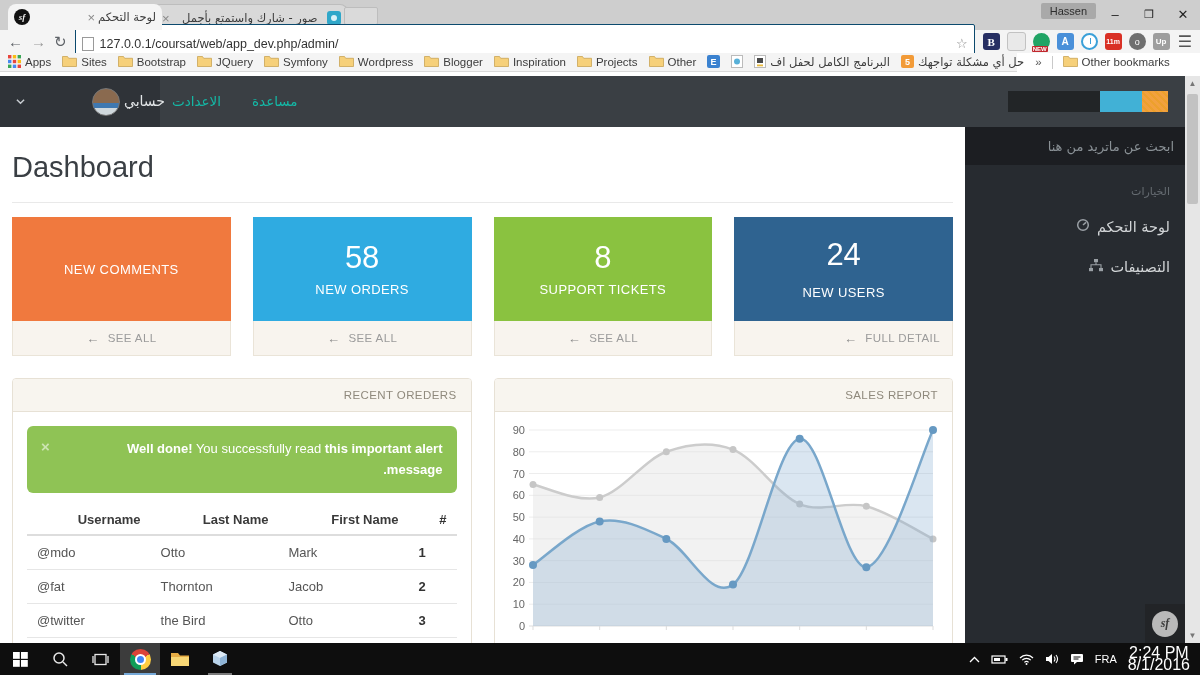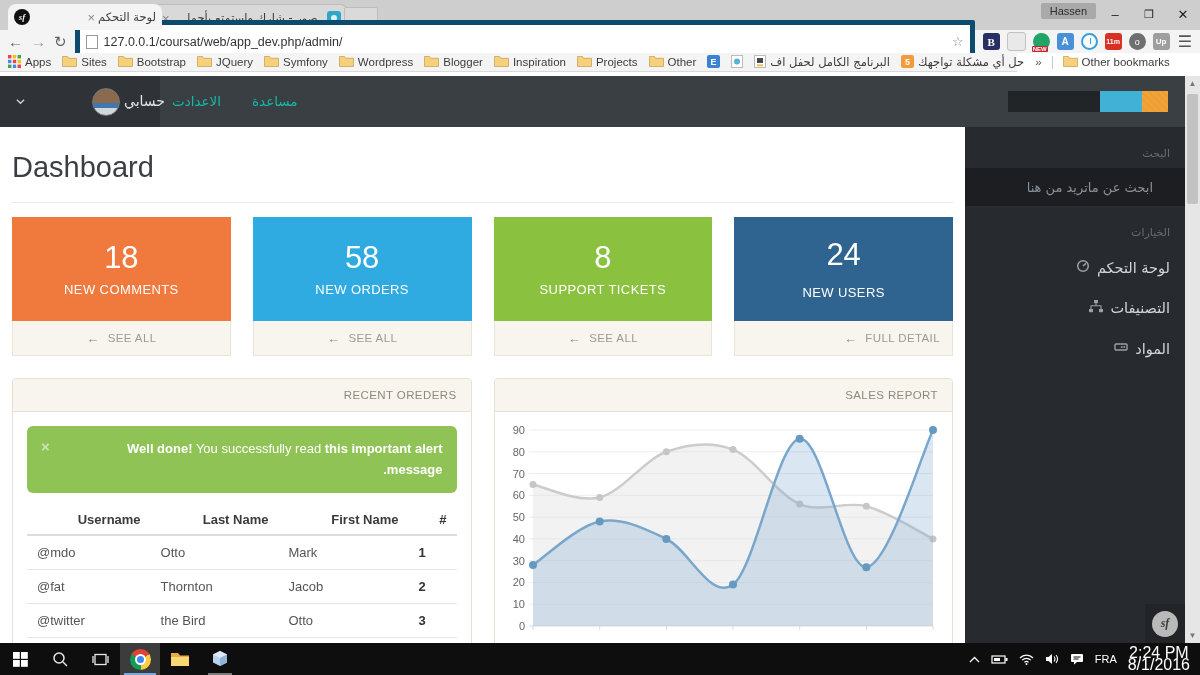--- a/index.html
+++ b/index.html
@@ -20,21 +20,21 @@
   .favicon-photos::after{content:"";position:absolute;left:4px;top:4px;width:6px;height:6px;border-radius:50%;background:#d9f1f7}
   .newtab-stub{position:absolute;left:344px;top:7px;width:32px;height:16px;background:#dadada;border:1px solid #bdbdbd;border-radius:2px}
   .profile-badge{position:absolute;right:104px;top:3px;background:#a9a9a9;color:#2d2d2d;font-size:11px;padding:2px 9px;border-radius:2px}
   .win-controls{position:absolute;right:0;top:0;height:30px;display:flex}
   .win-btn{width:34px;height:28px;display:flex;align-items:center;justify-content:center;color:#222;font-size:13px}
   .win-max{font-size:11px}
 
   .toolbar{position:absolute;top:30px;left:0;width:1200px;height:23px;background:#f4f4f4;display:flex;align-items:center;padding:0 8px;box-sizing:border-box;gap:8px}
   .navglyph{color:#5f6368;font-size:15px;line-height:1}
   .navglyph.fwd{color:#9a9a9a}
-  .urlbox{flex:1;height:18px;background:#fff;border:5px solid #0c4a6e;border-radius:2px;display:flex;align-items:center;padding:8px 6px;gap:6px}
+  .urlbox{flex:1;height:18px;background:#fff;border:1px solid #0c4a6e;border-radius:2px;display:flex;align-items:flex-end;padding:8px 6px;gap:6px}
   .page-ico{width:10px;height:12px;border:1px solid #9a9a9a;background:#fff;position:relative}
   .url-text{font-size:12.5px;color:#333;flex:1;white-space:nowrap;overflow:hidden}
   .star{color:#8a8a8a;font-size:13px}
   .extrow{display:flex;align-items:center;gap:7px}
   .ext{width:17px;height:17px;border-radius:3px;position:relative;display:flex;align-items:center;justify-content:center}
   .ext-bootstrap-b{background:#272f63;color:#fff;font-family:"Liberation Serif",serif;font-weight:bold;font-size:11px}
   .ext-cube{background:#e9e9e9;border:1px solid #c2c2c2}
   .ext-docs-new{background:#21a465;border-radius:50%}
   .ext-docs-new .lbl{position:absolute;bottom:-2px;left:-1px;background:#c1272d;color:#fff;font-size:6px;font-weight:bold;padding:0 1px;border-radius:1px}
   .ext-translate{background:#4a90d9;color:#fff;font-size:10px;font-weight:bold}
@@ -91,21 +91,21 @@
   .alert-text .ln{direction:ltr;unicode-bidi:isolate;display:inline-block}
   table.orders{width:100%;border-collapse:collapse;margin-top:12px;direction:rtl}
   table.orders th{font-size:13px;color:#3a3a3a;text-align:right;padding:7px 10px;border-bottom:2px solid #ddd;font-weight:bold}
   table.orders td{font-size:13px;color:#555;text-align:left;padding:9px 10px;border-bottom:1px solid #e6e6e6}
   table.orders th.num,table.orders td.num{width:28px;font-weight:bold;color:#333}
   .chart-wrap{padding:8px 6px 0 8px}
 
   .sidebar{position:absolute;left:965px;top:51px;width:220px;height:516px;background:#272b30;color:#c8c8c8}
   .side-head{padding:20px 15px 8px;text-align:right;font-size:11px;color:#666c72;letter-spacing:.4px}
   .side-head.opts{}
-  .side-search{height:38px;background:#1c1e22;display:flex;align-items:center;justify-content:flex-end;padding:0 32px;
+  .side-search{height:38px;background:#1c1e22;display:flex;align-items:center;justify-content:flex-end;padding:0 11px;
                color:#8a9196;font-size:13px}
   .side-item{display:flex;justify-content:flex-end;align-items:center;gap:7px;padding:12px 15px;color:#d2d5d7;font-size:14.5px}
 
   .sf-debug{position:absolute;left:1145px;top:528px;width:40px;height:39px;background:#222427;display:flex;align-items:center;justify-content:center}
   .sf-circle{width:26px;height:26px;border-radius:50%;background:#b9b9b9;color:#3c3c3c;display:flex;align-items:center;justify-content:center;
              font-family:"Liberation Serif",serif;font-style:italic;font-weight:bold;font-size:12px}
   .scrollbar{position:absolute;left:1185px;top:0;width:15px;height:567px;background:#e6e6e6;display:flex;flex-direction:column;align-items:center}
   .sb-arrow{color:#777;font-size:8px;line-height:15px;height:15px}
   .sb-thumb{width:11px;height:110px;background:#c2c2c2;border-radius:2px;margin-top:3px}
   .sb-bottom{margin-top:auto}
@@ -304,21 +304,20 @@
       <div class="seg3"></div>
     </div>
   </div>
 
   <div class="main">
     <h1 class="dash-title">Dashboard</h1>
     <hr class="dash-hr">
     <div class="cards" id="cards-row">
         <div>
           <div class="stat-top" style="background: rgb(240, 121, 62);">
-            <div class="stat-value">18</div>
             <div class="stat-label">NEW COMMENTS</div>
           </div>
           <div class="stat-footer">
             <span class="arr">←</span>
             <span>SEE ALL</span>
           </div>
         </div>
         <div>
           <div class="stat-top" style="background: rgb(47, 171, 225);">
             <div class="stat-value">58</div>
@@ -444,48 +443,39 @@
               <circle cx="296.6666666666667" cy="18.71111111111111" r="4" fill="#6699c2"></circle>
               <circle cx="363.3333333333333" cy="147.2" r="4" fill="#6699c2"></circle>
               <circle cx="430" cy="10" r="4" fill="#6699c2"></circle>
             </svg>
         </div>
       </div>
     </div>
   </div>
 
   <div class="sidebar">
-    <div class="side-head ar">البحث</div>
     <div class="side-search ar">ابحث عن ماتريد من هنا</div>
     <div class="side-head opts ar">الخيارات</div>
     <div id="side-items">
         <div class="side-item">
           <span><svg width="14" height="14" viewBox="0 0 14 14">
               <circle cx="7" cy="7" r="5.3" fill="none" stroke="#9aa0a5" stroke-width="1.5"></circle>
               <path d="M7 7l3-2.6" stroke="#9aa0a5" stroke-width="1.5"></path>
             </svg></span>
           <span class="ar">لوحة التحكم</span>
         </div>
         <div class="side-item">
           <span><svg width="14" height="13" viewBox="0 0 14 13">
               <rect x="5" y="0" width="4" height="3.2" fill="#9aa0a5"></rect>
               <rect x="0" y="9" width="4" height="3.2" fill="#9aa0a5"></rect>
               <rect x="10" y="9" width="4" height="3.2" fill="#9aa0a5"></rect>
               <path d="M7 3.2v2.6M2 9V5.8h10V9M2 5.8h10" fill="none" stroke="#9aa0a5" stroke-width="1.1"></path>
             </svg></span>
           <span class="ar">التصنيفات</span>
         </div>
-        <div class="side-item">
-          <span><svg width="14" height="14" viewBox="0 0 14 14">
-              <rect x="1" y="4" width="12" height="6" rx="1" fill="none" stroke="#9aa0a5" stroke-width="1.4"></rect>
-              <circle cx="10.3" cy="7" r=".9" fill="#9aa0a5"></circle>
-              <circle cx="7.8" cy="7" r=".9" fill="#9aa0a5"></circle>
-            </svg></span>
-          <span class="ar">المواد</span>
-        </div>
       </div>
   </div>
 
   <div class="sf-debug">
     <div class="sf-circle">sf</div>
   </div>
 
   <div class="scrollbar">
     <div class="sb-arrow">▲</div>
     <div class="sb-thumb"></div>

